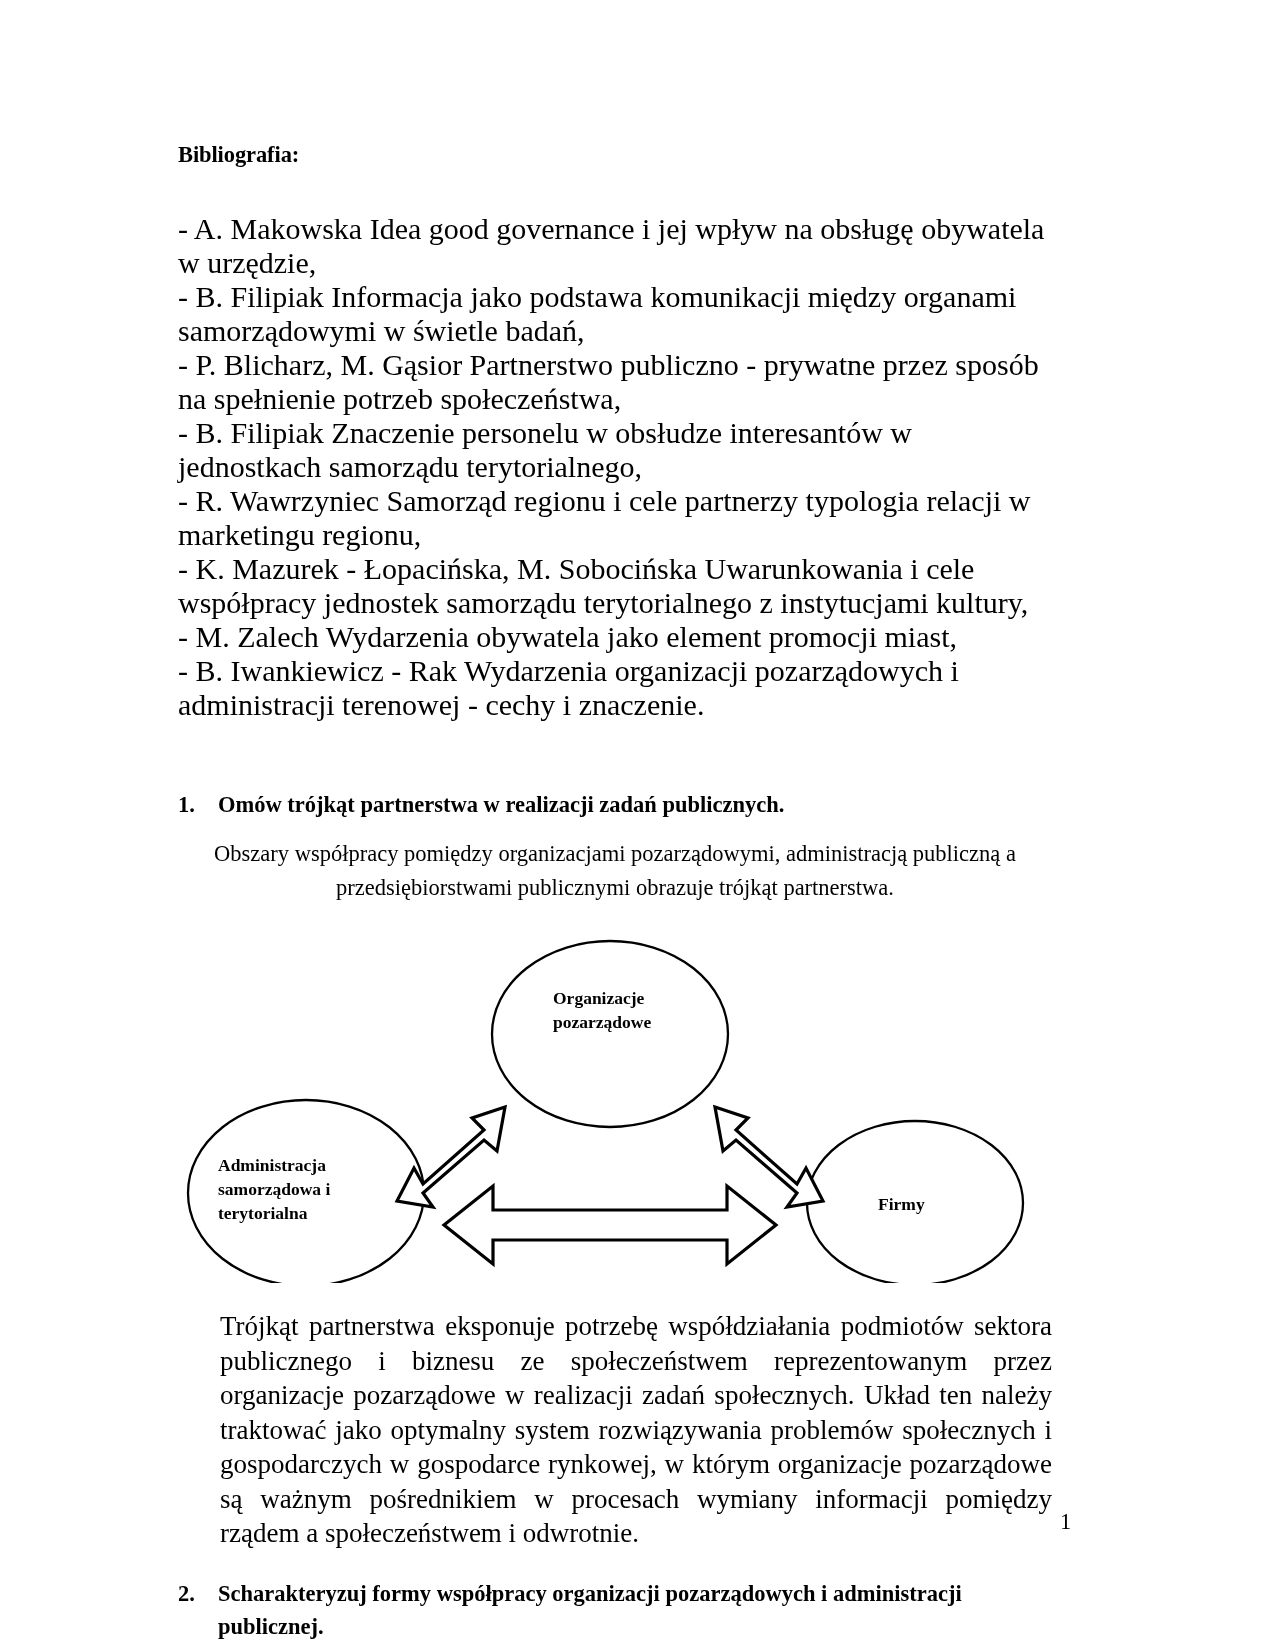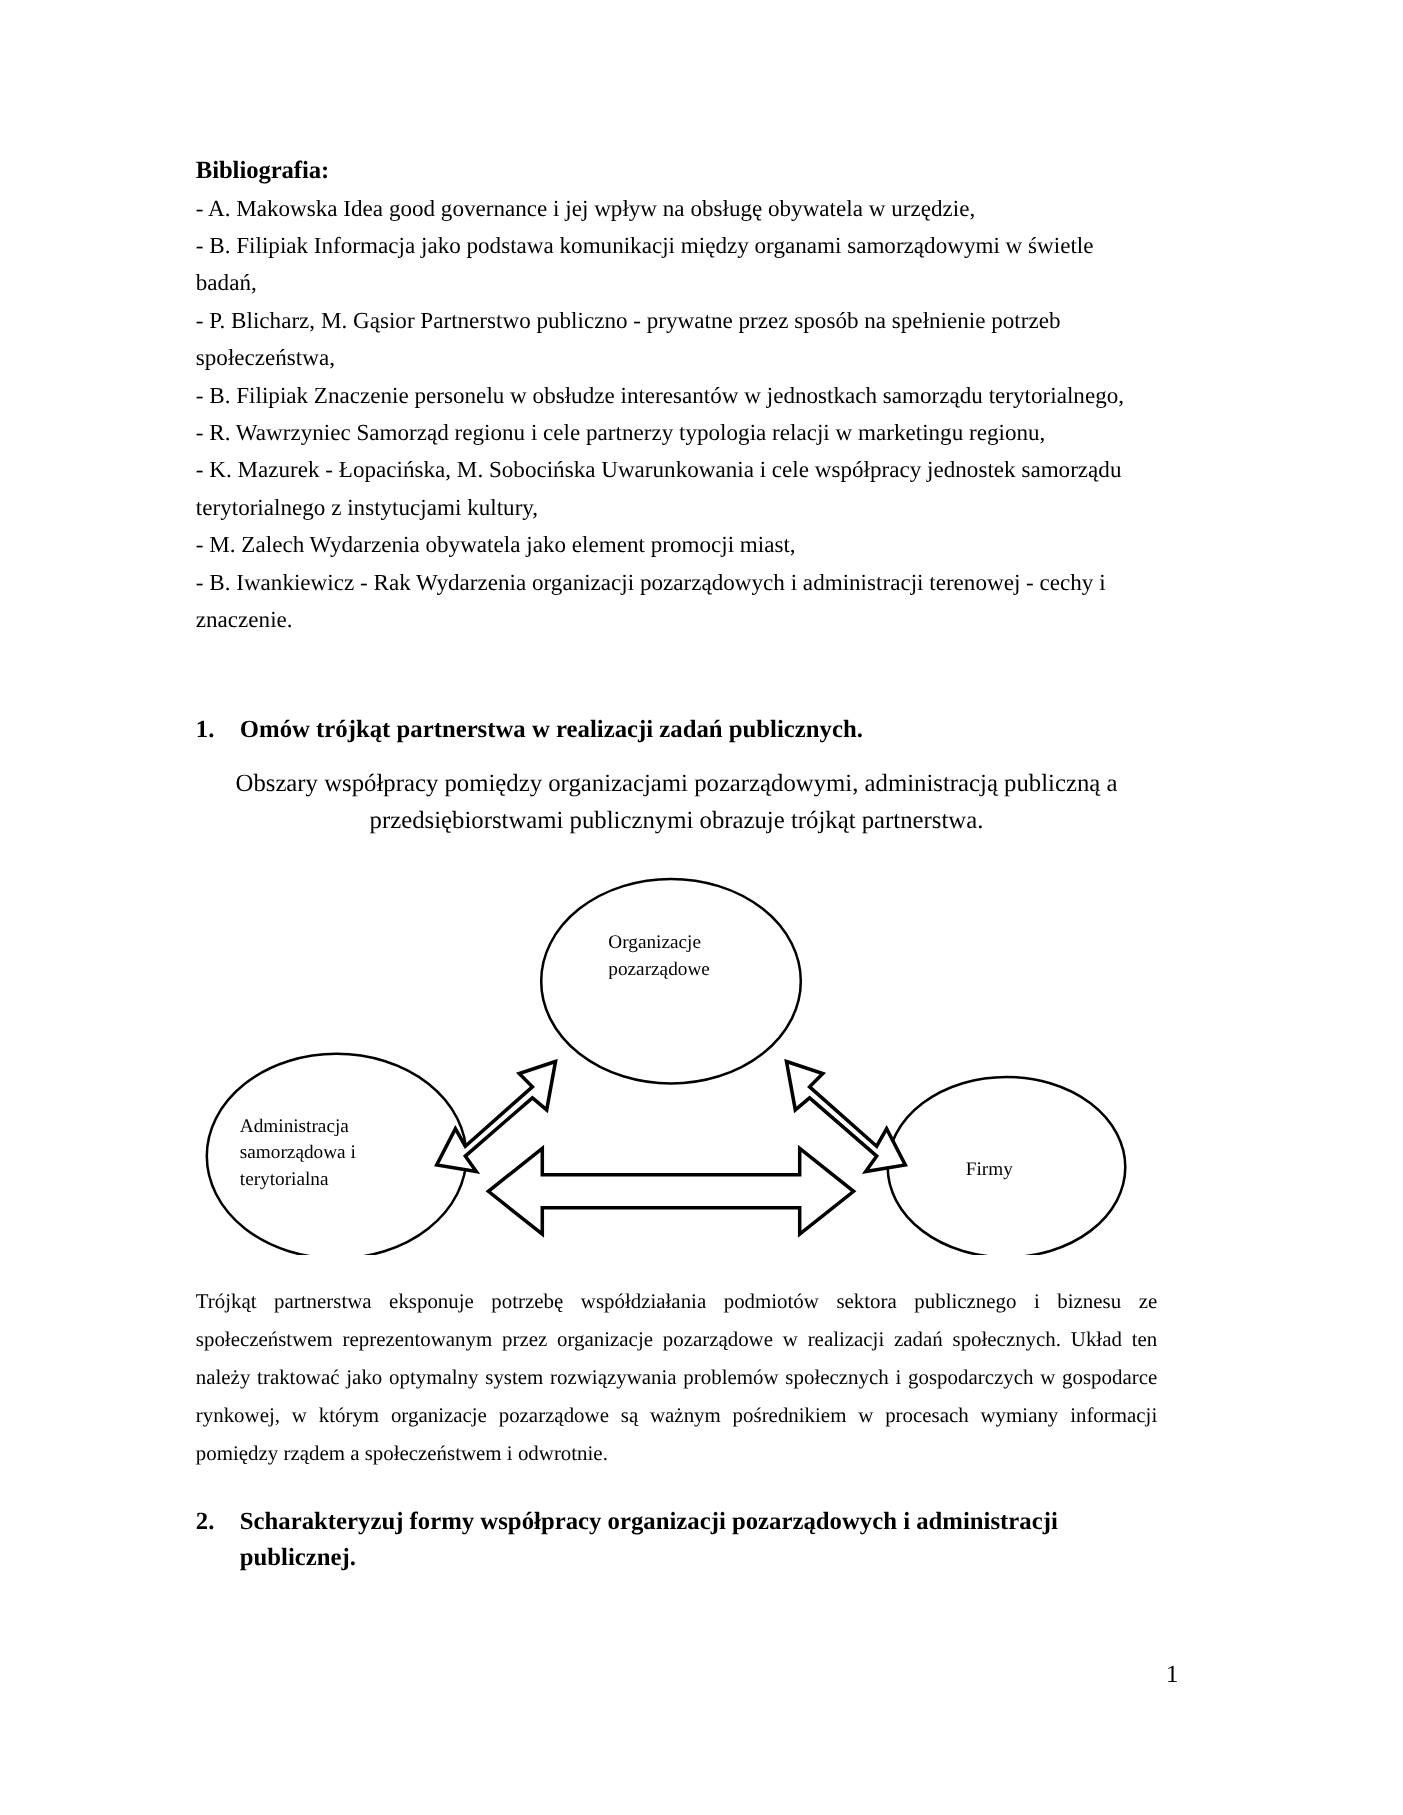--- a/index.html
+++ b/index.html
@@ -34,22 +34,23 @@
   }
 
   .heading-bold {
     font-weight: bold;
     font-size: 22.5px;
     line-height: 34px;
     letter-spacing: -0.1px;
   }
 
   .biblio {
-    font-size: 21px;
+    font-size: 30px;
     line-height: 34px;
+    margin-top: 40px;
   }
   .biblio-line {
     white-space: pre-wrap;
   }
 
   .gap-lg { height: 66px; }
   .gap-md { height: 26px; }
   .gap-sm { height: 16px; }
 
   
@@ -68,32 +69,34 @@
   .num-heading .htext {
     flex: 1 1 auto;
   }
 
   .para {
     font-size: 22.5px;
     line-height: 34px;
     text-align: center;
   }
   .para-justify {
-    font-size: 19px;
+    font-size: 27px;
     line-height: 34.5px;
     text-align: justify;
     text-justify: inter-word;
+    margin-left: 42px;
   }
 
   
   .diagram-wrap {
     position: relative;
     width: 874px;
     height: 352px;
     margin: 0;
+    font-weight: bold;
   }
   .diagram-svg {
     position: absolute;
     left: -8px;
     top: 0;
     width: 880px;
     height: 352px;
     display: block;
   }
   .ell-label {

